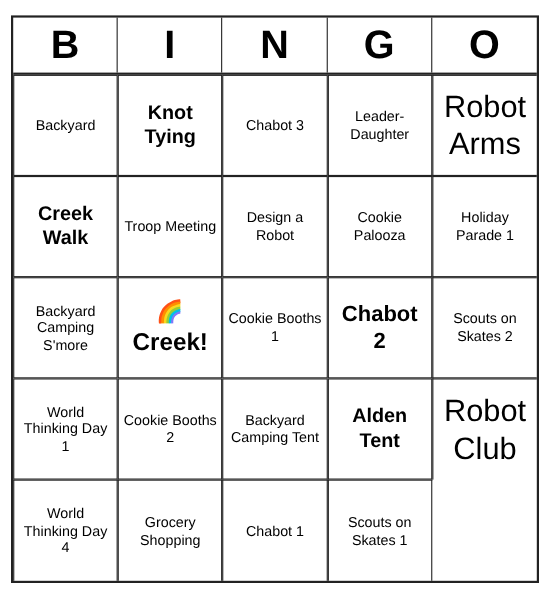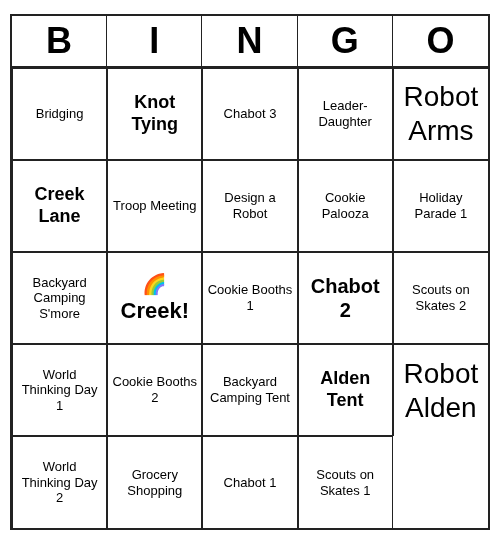--- a/index.html
+++ b/index.html
@@ -83,36 +83,36 @@
 <div class="bingo-card">
   <div class="bingo-header">
   <div class="bingo-header-cell">B</div>
       <div class="bingo-header-cell">I</div>
       <div class="bingo-header-cell">N</div>
       <div class="bingo-header-cell">G</div>
       <div class="bingo-header-cell">O</div>
     </div>
   <div class="bingo-grid">
   <div class="bingo-cell">
-        <span>Bridging</span>
+        <span>Backyard</span>
       </div>
       <div class="bingo-cell">
         <span class="font-large">Knot Tying</span>
       </div>
       <div class="bingo-cell">
         <span>Chabot 3</span>
       </div>
       <div class="bingo-cell">
         <span>Leader-Daughter</span>
       </div>
       <div class="bingo-cell">
         <span class="font-xlarge">Robot Arms</span>
       </div>
       <div class="bingo-cell">
-        <span class="font-large">Creek Lane</span>
+        <span class="font-large">Creek Walk</span>
       </div>
       <div class="bingo-cell">
         <span>Troop Meeting</span>
       </div>
       <div class="bingo-cell">
         <span>Design a Robot</span>
       </div>
       <div class="bingo-cell">
         <span>Cookie Palooza</span>
       </div>
@@ -141,24 +141,24 @@
       <div class="bingo-cell">
         <span>Cookie Booths 2</span>
       </div>
       <div class="bingo-cell">
         <span>Backyard Camping Tent</span>
       </div>
       <div class="bingo-cell">
         <span class="font-large">Alden Tent</span>
       </div>
       <div class="bingo-cell">
-        <span class="font-xlarge">Robot Alden</span>
+        <span class="font-xlarge">Robot Club</span>
       </div>
       <div class="bingo-cell">
-        <span>World Thinking Day 2</span>
+        <span>World Thinking Day 4</span>
       </div>
       <div class="bingo-cell">
         <span>Grocery Shopping</span>
       </div>
       <div class="bingo-cell">
         <span>Chabot 1</span>
       </div>
       <div class="bingo-cell">
         <span>Scouts on Skates 1</span>
       </div>

